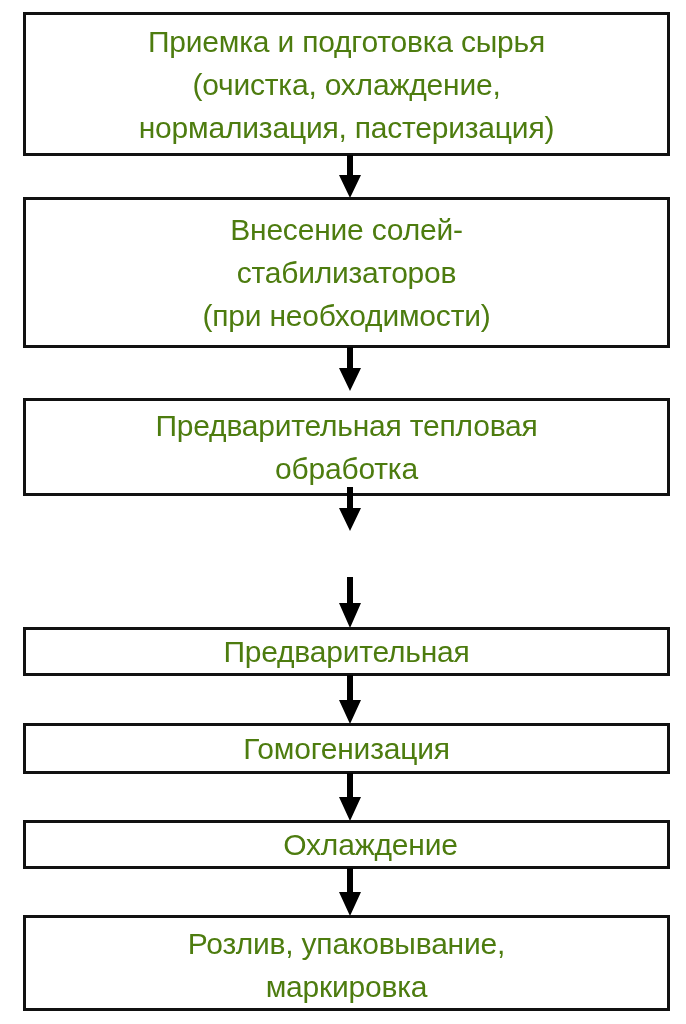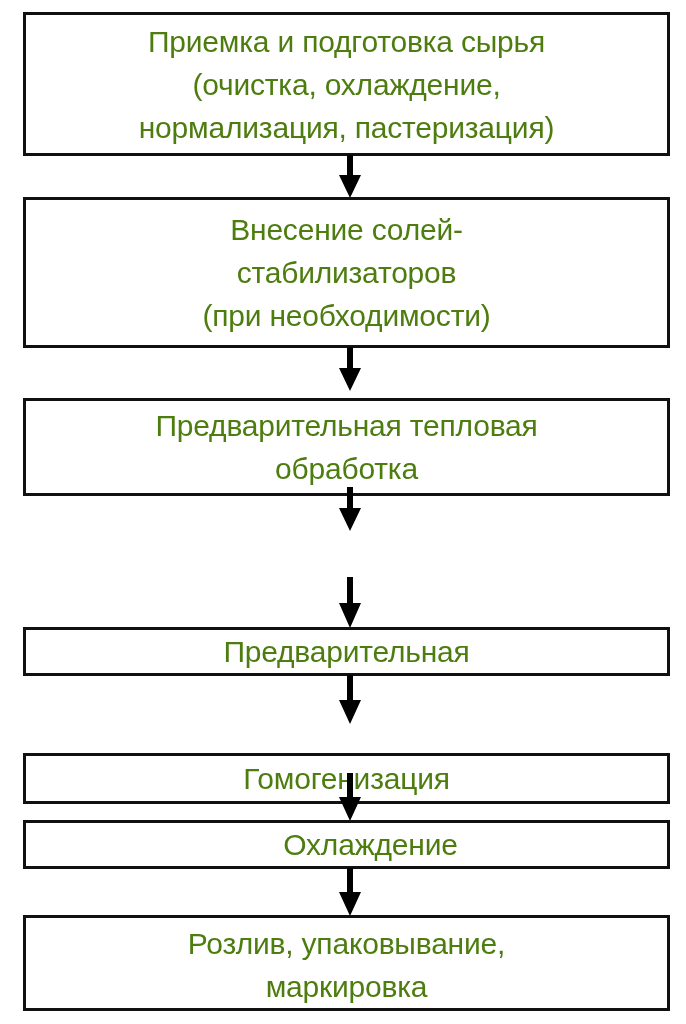--- a/index.html
+++ b/index.html
@@ -41,21 +41,21 @@
     white-space: pre-line;
     padding: 0 6px;
     box-sizing: border-box;
   }
   
   .n1 { top: 12px;  height: 144px; }
   .n2 { top: 197px; height: 151px; }
   .n3 { top: 398px; height: 98px;  }
   .n4 { top: 530px; height: 48px;  }
   .n5 { top: 627px; height: 49px;  }
-  .n6 { top: 753px; height: 51px;  }
+  .n6 { top: 723px; height: 51px;  }
   .n7 { top: 820px; height: 49px; padding-left: 48px;  }
   .n8 { top: 915px; height: 96px; align-items: flex-end;  }
 
   .arrow {
     position: absolute;
     left: 338px;
     width: 24px;
   }
   .arrow svg { display: block; width: 24px; height: 100%; }
   .a1 { top: 155px; height: 43px; }

